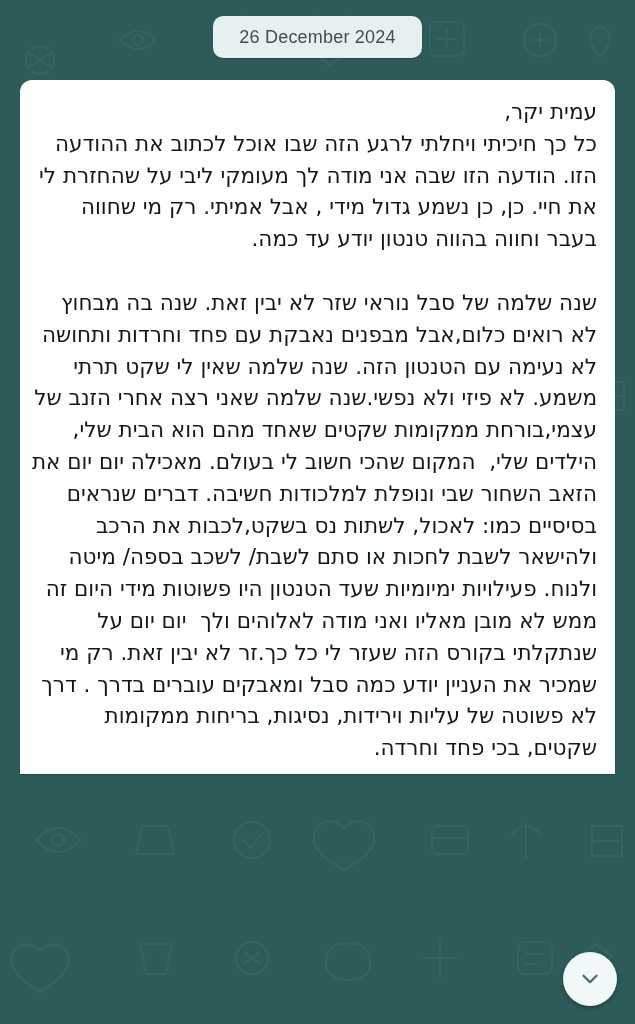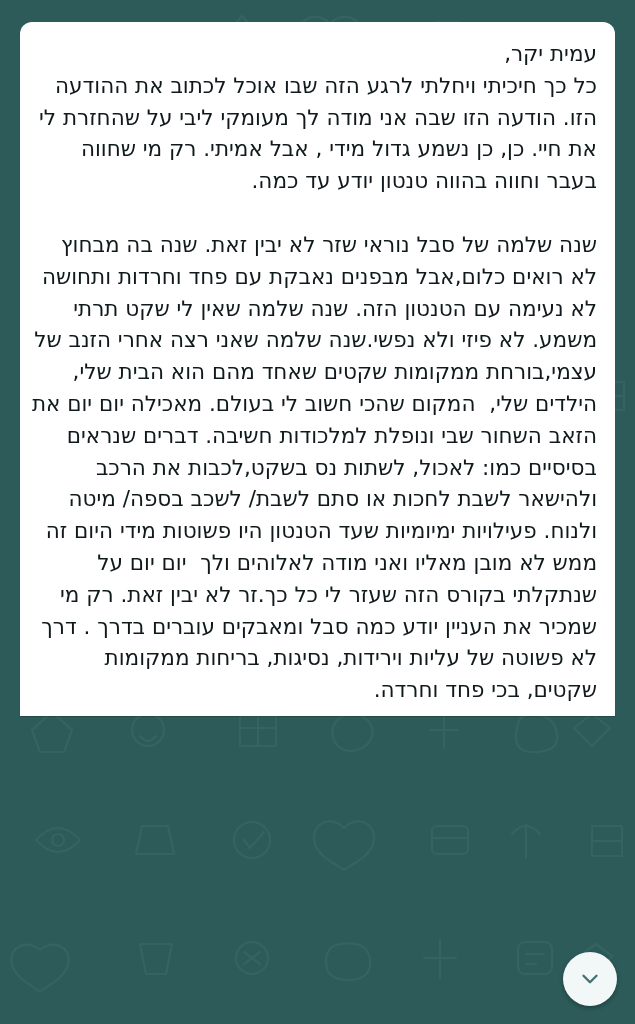--- a/index.html
+++ b/index.html
@@ -185,20 +185,21 @@
       <path d="M440 940 v38 M424 958 h32"></path>
       <rect x="518" y="942" width="34" height="32" rx="7"></rect>
       <path d="M526 954 h18 M526 964 h10"></path>
       <path d="M596 944 l16 12 l-16 22 l-16 -22z"></path>
     </g>
   </svg>
 </div>
 
 <div class="chat-area">
 
+  <div class="date-pill">26 December 2024</div>
 
   <div class="bubble">
     <div class="msg-text">עמית יקר,
 כל כך חיכיתי ויחלתי לרגע הזה שבו אוכל לכתוב את ההודעה הזו. הודעה הזו שבה אני מודה לך מעומקי ליבי על שהחזרת לי את חיי. כן, כן נשמע גדול מידי , אבל אמיתי. רק מי שחווה בעבר וחווה בהווה טנטון יודע עד כמה.
 
 שנה שלמה של סבל נוראי שזר לא יבין זאת. שנה בה מבחוץ לא רואים כלום,אבל מבפנים נאבקת עם פחד וחרדות ותחושה לא נעימה עם הטנטון הזה. שנה שלמה שאין לי שקט תרתי משמע. לא פיזי ולא נפשי.שנה שלמה שאני רצה אחרי הזנב של עצמי,בורחת ממקומות שקטים שאחד מהם הוא הבית שלי, הילדים שלי,  המקום שהכי חשוב לי בעולם. מאכילה יום יום את הזאב השחור שבי ונופלת למלכודות חשיבה. דברים שנראים בסיסיים כמו: לאכול, לשתות נס בשקט,לכבות את הרכב  ולהישאר לשבת לחכות או סתם לשבת/ לשכב בספה/ מיטה ולנוח. פעילויות ימיומיות שעד הטנטון היו פשוטות מידי היום זה ממש לא מובן מאליו ואני מודה לאלוהים ולך  יום יום על שנתקלתי בקורס הזה שעזר לי כל כך.זר לא יבין זאת. רק מי שמכיר את העניין יודע כמה סבל ומאבקים עוברים בדרך . דרך לא פשוטה של עליות וירידות, נסיגות, בריחות ממקומות שקטים, בכי פחד וחרדה.</div>
   </div>
 
 </div>
 

